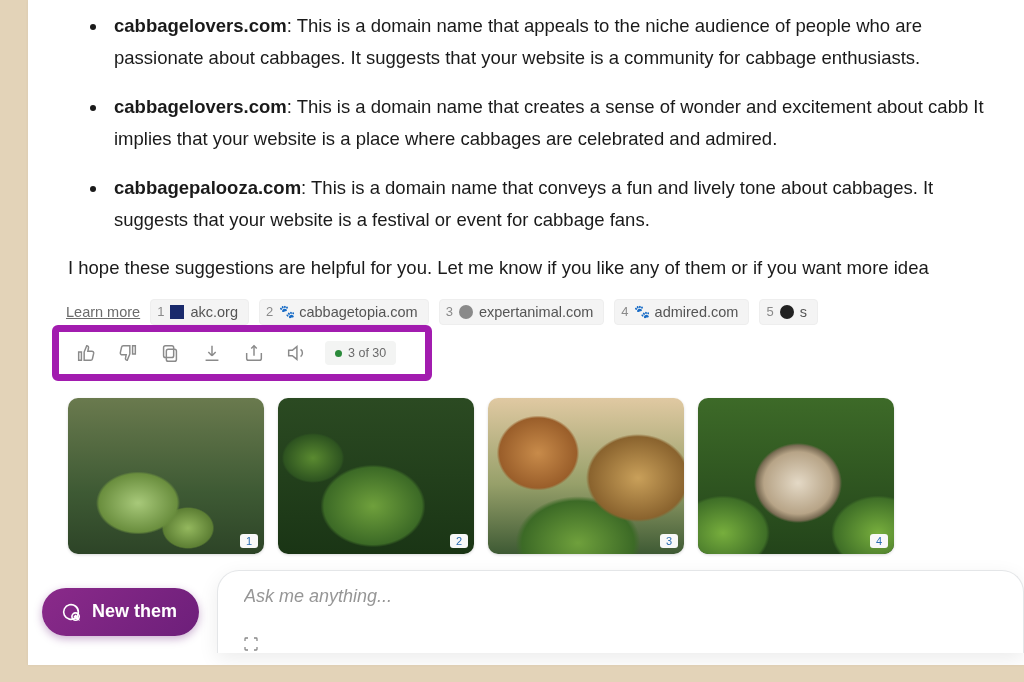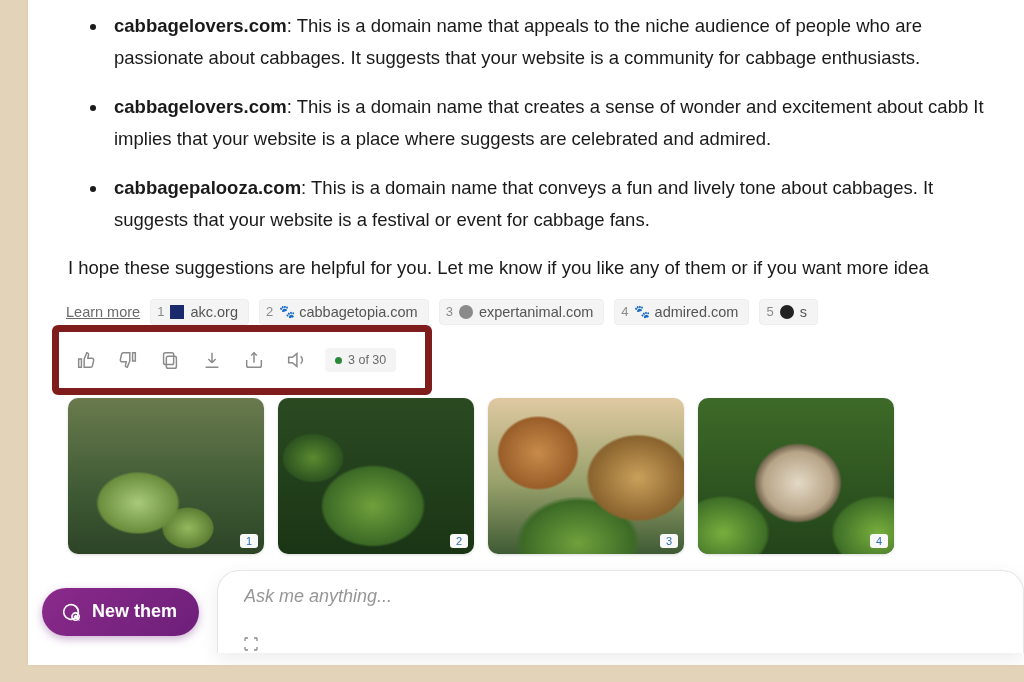--- a/index.html
+++ b/index.html
@@ -85,22 +85,22 @@
   .ico-globe { background: #8a8a8a; border-radius: 50%; }
   .ico-paw2  { color: #2a8a3a; font-size: 13px; line-height: 14px; }
   .ico-disc  { background: #222; border-radius: 50%; }
 
   
   .hl {
     position: absolute;
     left: 24px;
     top: 325px;
     width: 380px;
-    height: 70px;
-    border: 7px solid #7f1d1d;
+    height: 56px;
+    border: 7px solid #a21caf;
     border-radius: 6px;
     background: #fff;
     box-sizing: border-box;
     display: flex;
     align-items: center;
     gap: 16px;
     padding: 0 14px;
   }
   .tool {
     width: 26px;
@@ -238,21 +238,21 @@
 <body>
 
 <div class="frame">
 
   <div class="response">
     <ul>
       <li>
         <b>cabbagelovers.com</b><span>: This is a domain name that appeals to the niche audience of people who are passionate about cabbages. It suggests that your website is a community for cabbage enthusiasts.</span>
       </li>
       <li>
-        <b>cabbagelovers.com</b><span>: This is a domain name that creates a sense of wonder and excitement about cabb It implies that your website is a place where suggests are celebrated and admired.</span>
+        <b>cabbagelovers.com</b><span>: This is a domain name that creates a sense of wonder and excitement about cabb It implies that your website is a place where cabbages are celebrated and admired.</span>
       </li>
       <li>
         <b>cabbagepalooza.com</b><span>: This is a domain name that conveys a fun and lively tone about cabbages. It suggests that your website is a festival or event for cabbage fans.</span>
       </li>
     </ul>
     <div class="closing">I hope these suggestions are helpful for you. Let me know if you like any of them or if you want more idea</div>
   </div>
 
   <div class="learn-row">
     <span class="learn-label">Learn more</span>

